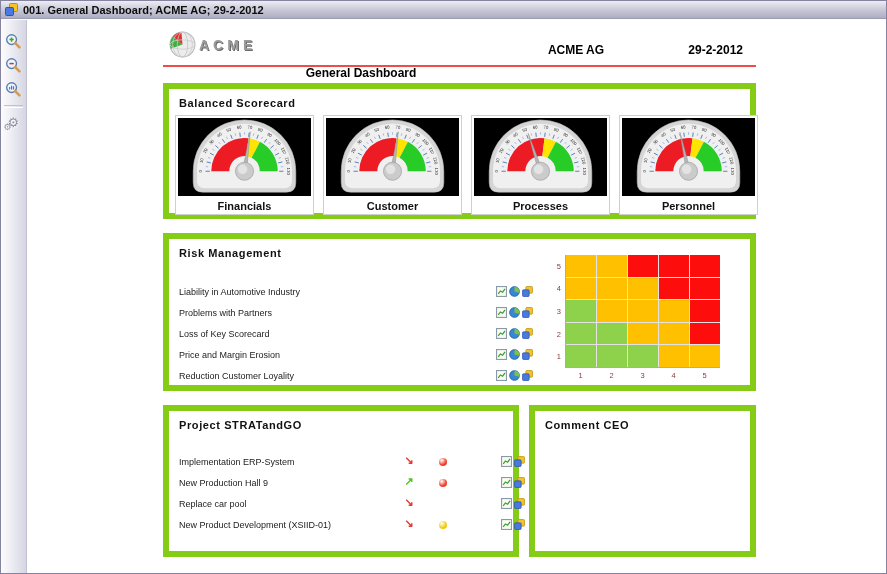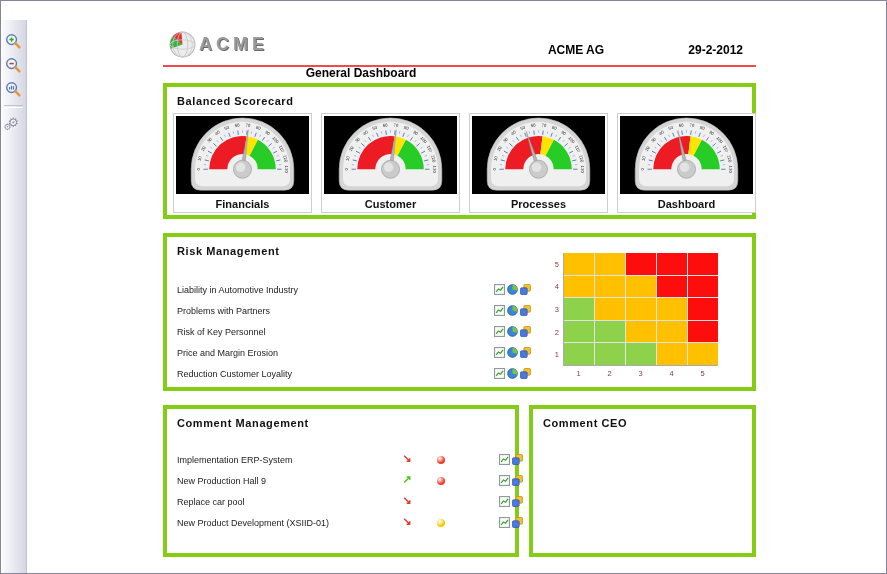--- a/index.html
+++ b/index.html
@@ -21,29 +21,29 @@
   .tb-sep{height:1px;border-top:1px solid #c0c0d0;border-bottom:1px solid #ffffff;margin:5px 3px;}
   .gears{position:relative;width:18px;height:18px;}
   .gears span{position:absolute;color:#9392a8;text-shadow:0.5px 0.5px 0 #fff;}
   .gear-big{font-size:13px;left:3px;top:0px;}
   .gear-small{font-size:9px;left:-1px;top:7px;}
   
   .content{position:absolute;left:27px;top:19px;right:1px;bottom:1px;background:#fff;}
   .abs{position:absolute;}
   
   .logo{left:168px;top:30px;display:flex;align-items:center;}
-  .logo-text{font-size:18px;font-weight:800;color:#9b9b9b;letter-spacing:4px;
+  .logo-text{font-size:14px;font-weight:800;color:#9b9b9b;letter-spacing:4px;
     text-shadow:1px 1px 0 #6a6a6a;margin-left:3px;}
   .hdr{font-size:12px;font-weight:bold;color:#000;}
   .hdr-title{left:280px;top:42px;width:160px;text-align:center;margin-top:23px;}
   .hdr-company{left:520px;top:42px;width:110px;text-align:center;}
   .hdr-date{left:658px;top:42px;width:84px;text-align:right;}
   .red-line{left:162px;top:64px;width:593px;height:2px;background:#f04b4b;}
   
-  .section{position:absolute;border:4px solid #84cc16;background:#fff;box-sizing:border-box;}
+  .section{position:absolute;border:6px solid #84cc16;background:#fff;box-sizing:border-box;}
   .sec-title{position:absolute;left:10px;top:8px;font-size:11px;font-weight:bold;
     color:#111;letter-spacing:0.6px;white-space:nowrap;}
   .sec-scorecard{left:162px;top:82px;width:593px;height:136px;}
   .sec-risk{left:162px;top:232px;width:593px;height:158px;}
   .sec-projects{left:162px;top:404px;width:356px;height:152px;}
   .sec-comment{left:528px;top:404px;width:227px;height:152px;}
   
   .gauge-box{position:absolute;top:26px;width:139px;height:100px;border:1px solid #cfcfcf;
     background:#fff;box-sizing:border-box;cursor:pointer;}
   .gauge-img{position:absolute;left:2px;top:2px;width:133px;height:78px;background:#000;
@@ -72,20 +72,29 @@
   
   .comment-body{position:absolute;left:10px;top:30px;right:9px;font-size:8.5px;
     color:#222;line-height:1.3;}
   .comment-body p{margin:0 0 11px 0;}
 </style>
 </head>
 <body>
 
 <div class="window">
 
+  <div class="titlebar">
+    <span style="display:inline-flex;">
+      <svg width="13" height="13" viewBox="0 0 13 13">
+        <rect x="4.5" y="0.5" width="8" height="8" rx="1" fill="#f6c32a" stroke="#b8900e"></rect>
+        <rect x="0.5" y="4.5" width="8" height="8" rx="1" fill="#4a7ae0" stroke="#2c54b0"></rect>
+      </svg>
+    </span>
+    <span class="title-text">001. General Dashboard; ACME AG; 29-2-2012</span>
+  </div>
 
   <div class="toolbar">
     <button class="tb-btn" title="Zoom in">
       <span style="display:inline-flex;">
         <svg width="17" height="17" viewBox="0 0 16 16">
           <circle cx="6.2" cy="6.2" r="4.6" fill="#eef4fb" stroke="#5b7fae" stroke-width="1.3"></circle>
           <line x1="9.6" y1="9.6" x2="13.6" y2="13.6" stroke="#e0973f" stroke-width="2.4" stroke-linecap="round"></line>
           <path d="M4.2,6.2 h4 M6.2,4.2 v4" stroke="#2faa2f" stroke-width="1.4"></path>
         </svg>
       </span>
@@ -354,21 +363,21 @@
             <text x="0" y="0" transform="translate(95.56 18.97) rotate(34.62)" font-size="4.6" fill="#333" text-anchor="middle" font-family="Liberation Sans,sans-serif">90</text>
             <text x="0" y="0" transform="translate(103.68 26.16) rotate(48.46)" font-size="4.6" fill="#333" text-anchor="middle" font-family="Liberation Sans,sans-serif">100</text>
             <text x="0" y="0" transform="translate(109.85 35.09) rotate(62.31)" font-size="4.6" fill="#333" text-anchor="middle" font-family="Liberation Sans,sans-serif">110</text>
             <text x="0" y="0" transform="translate(113.69 45.23) rotate(76.15)" font-size="4.6" fill="#333" text-anchor="middle" font-family="Liberation Sans,sans-serif">120</text>
             <text x="0" y="0" transform="translate(115.00 56.00) rotate(90.00)" font-size="4.6" fill="#333" text-anchor="middle" font-family="Liberation Sans,sans-serif">130</text>
             <polygon points="60.94,14.99 67.85,56.47 72.15,55.53" fill="#b5b5b5" stroke="#8f8f8f" stroke-width="0.5"></polygon>
             <circle cx="70" cy="56" r="9.5" fill="#cbcbcb" stroke="#a2a2a2" stroke-width="0.8"></circle>
             <circle cx="68" cy="54" r="5" fill="#e3e3e3"></circle>
           </svg>
         </div>
-      <div class="gauge-caption">Dashboard</div>
+      <div class="gauge-caption">Personnel</div>
     </div>
   </div>
 
   <div class="section sec-risk">
     <div class="sec-title">Risk Management</div>
 
     <div class="risk-row" style="top:48px;">
       <span class="row-label">Liability in Automotive Industry</span>
       <span class="row-icons" style="left:317px;">
           <span><svg width="11" height="11" viewBox="0 0 10 10">
@@ -396,21 +405,21 @@
               <circle cx="5" cy="5" r="4.4" fill="#3a86d4" stroke="#1f5fa8" stroke-width="0.8"></circle>
               <path d="M5,5 L5,0.6 A4.4,4.4 0 0 1 9.2,6.2 Z" fill="#7dc243"></path>
             </svg></span>
           <span><svg width="11" height="11" viewBox="0 0 10 10">
               <rect x="3.5" y="0.5" width="6" height="6" rx="0.8" fill="#f6c32a" stroke="#b8900e" stroke-width="0.7"></rect>
               <rect x="0.5" y="3.5" width="6" height="6" rx="0.8" fill="#4a7ae0" stroke="#2c54b0" stroke-width="0.7"></rect>
             </svg></span>
         </span>
     </div>
     <div class="risk-row" style="top:90px;">
-      <span class="row-label">Risk of Key Personnel</span>
+      <span class="row-label">Loss of Key Scorecard</span>
       <span class="row-icons" style="left:317px;">
           <span><svg width="11" height="11" viewBox="0 0 10 10">
               <rect x="0.5" y="0.5" width="9" height="9" fill="#fbfbf2" stroke="#8a9aa8"></rect>
               <polyline points="2,7.2 4,4.5 6,5.6 8.2,2.6" stroke="#35a035" fill="none" stroke-width="1.1"></polyline>
             </svg></span>
           <span><svg width="11" height="11" viewBox="0 0 10 10">
               <circle cx="5" cy="5" r="4.4" fill="#3a86d4" stroke="#1f5fa8" stroke-width="0.8"></circle>
               <path d="M5,5 L5,0.6 A4.4,4.4 0 0 1 9.2,6.2 Z" fill="#7dc243"></path>
             </svg></span>
           <span><svg width="11" height="11" viewBox="0 0 10 10">
@@ -491,21 +500,21 @@
     <div class="matrix-x" id="matrixX">
         <div>1</div>
         <div>2</div>
         <div>3</div>
         <div>4</div>
         <div>5</div>
       </div>
   </div>
 
   <div class="section sec-projects">
-    <div class="sec-title">Comment Management</div>
+    <div class="sec-title">Project STRATandGO</div>
 
     <div class="proj-row" style="top:46px;">
       <span class="row-label">Implementation ERP-System</span>
       <span class="trend" style="left: 224px; color: rgb(226, 59, 46);">↘</span>
       <span class="status-dot" style="left: 260px; background: radial-gradient(circle at 35% 30%, rgba(255, 255, 255, 0.9), rgb(240, 59, 40) 60%);"></span>
       <span class="row-icons" style="left:322px;">
           <span><svg width="11" height="11" viewBox="0 0 10 10">
               <rect x="0.5" y="0.5" width="9" height="9" fill="#fbfbf2" stroke="#8a9aa8"></rect>
               <polyline points="2,7.2 4,4.5 6,5.6 8.2,2.6" stroke="#35a035" fill="none" stroke-width="1.1"></polyline>
             </svg></span>

